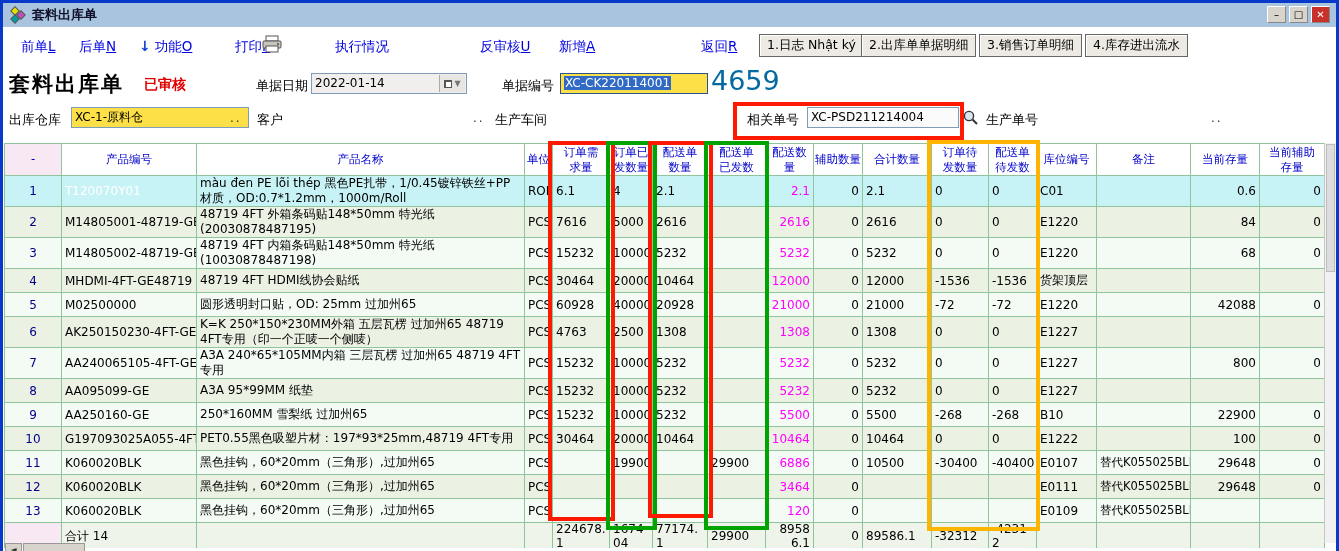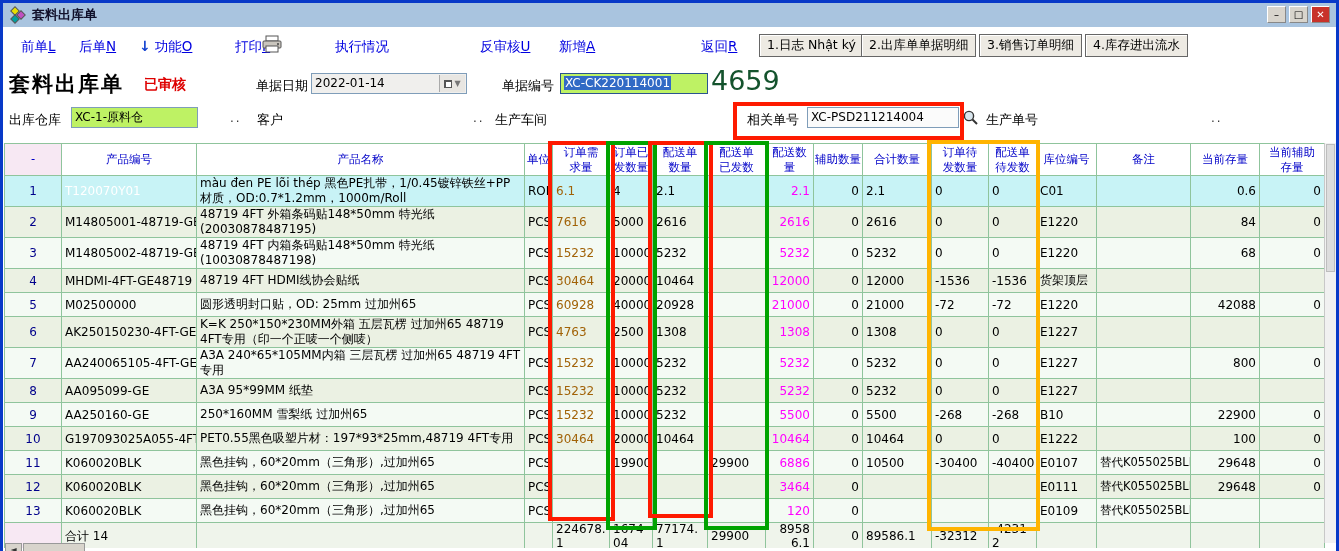--- a/index.html
+++ b/index.html
@@ -20,31 +20,31 @@
   .menu-item u { text-decoration:underline; }
   .down-arrow { color:#1040D0; font-weight:bold; margin-right:4px; font-size:14px; }
   .mi-0{left:18px} .mi-1{left:76px} .mi-2{left:136px} .mi-3{left:232px}
   .mi-4{left:258px; top:8px} .mi-5{left:332px} .mi-6{left:477px} .mi-7{left:556px} .mi-8{left:698px}
   .menu-btn { position:absolute; top:7px; height:23px; background:#EDEAE3; border:1px solid #666; box-shadow:inset 1px 1px 0 #fff; font-size:12.5px; color:#000; padding:0 7px; white-space:nowrap; font-family:"DejaVu Sans",sans-serif; }
   .mb-0{left:756px} .mb-1{left:858px} .mb-2{left:976px} .mb-3{left:1082px}
 
   
   .formarea { position:absolute; left:0; top:62px; width:100%; height:78px; background:#fff; }
   .flabel { position:absolute; font-size:13px; color:#000; white-space:nowrap; }
-  .field { position:absolute; height:21px; border:1px solid #7F9DB9; background:#bef264; font-size:12px; line-height:19px; padding:0 3px; white-space:nowrap; overflow:hidden; }
+  .field { position:absolute; height:21px; border:1px solid #7F9DB9; background:#fde047; font-size:12px; line-height:19px; padding:0 3px; white-space:nowrap; overflow:hidden; }
   .f-title { position:absolute; left:6px; top:5px; font-size:21px; font-weight:bold; color:#000; letter-spacing:2px; }
   .f-status { position:absolute; left:141px; top:11px; font-size:14px; font-weight:bold; color:#DE0000; }
   .f-date-label{left:253px; top:12px} .f-date-field{left:308px; top:8px; width:156px; background:#F0EFED;}
   .cal-btn { position:absolute; right:1px; top:1px; width:26px; height:17px; background:#E8E6E2; border-left:1px solid #aaa; display:flex; align-items:center; justify-content:center; gap:2px; }
   .cal-grid { width:8px; height:8px; border:1px solid #555; box-shadow:inset 2px 0 0 -1px #555, inset 0 2px 0 -1px #555; background:#fff; }
   .dd { font-size:8px; color:#777; }
   .f-docno-label{left:499px; top:12px} .f-docno-field{left:557px; top:8px; width:148px; border-color:#2B548E;}
   .f-docno-field .sel { background:#316AC5; color:#fff; padding:0 1px; }
-  .f-green { position:absolute; left:708px; top:0px; font-size:27px; color:#14532d; }
-  .f-wh-label{left:6px; top:46px} .f-wh-field{left:68px; top:42px; width:127px;}
+  .f-green { position:absolute; left:708px; top:0px; font-size:27px; color:#0369a1; }
+  .f-wh-label{left:6px; top:46px} .f-wh-field{left:68px; top:42px; width:178px;}
   .f-cust-label{left:254px; top:46px} .f-cust-field{left:308px; top:42px; width:156px;margin-top:37px;}
   .f-ws-label{left:492px; top:46px} .f-ws-field{left:552px; top:42px; width:183px;}
   .f-rel-label{left:744px; top:46px} .f-rel-field{left:804px; top:42px; width:152px; background:#FBFBFB;}
   .f-prod-label{left:983px; top:46px} .f-prod-field{left:1043px; top:42px; width:156px; background:#F2F2F2;}
   .dots { position:absolute; font-size:12px; color:#333; letter-spacing:2px; }
   .f-dots-1{left:227px; top:46px} .f-dots-2{left:470px; top:46px} .f-dots-3{left:1208px; top:46px}
   .mag { position:absolute; left:959px; top:44px; width:17px; height:17px; }
 
   
   .gridwrap { position:absolute; left:1px; top:140px; width:1322px; height:405px; overflow:hidden; }
@@ -56,21 +56,21 @@
   .grid td.c-seq { color:#00008B; text-align:center; }
   .grid td.c-remark { font-size:11.5px; }
   .grid td.c-delivery, .grid td.c-aux, .grid td.c-stock, .grid td.c-aux_stock { text-align:right; }
   .grid tr.alt-a td { background:#EBF1E3; }
   .grid tr.alt-b td { background:#F4FAF4; }
   .grid td.bright { background:#FDFFFD; }
   .grid tr.hl-cyan td, .grid tr.hl-cyan td.bright { background:#C8F3F6; }
   .grid td.lead-yellow { background:#FFFF5A; }
   .grid td.code-sel { background:#4145D0; color:#fff; }
   .grid td.name-sel { background:#A9CBE8; }
-  .grid td.c-demand { color:#a16207; }
+  .grid td.c-demand { color:#000000; }
   .grid td.c-delivery { color:#FF00FF; }
   .grid tr.total td { background:#EFF4EB; color:#000; white-space:normal; word-break:break-all; line-height:1.15; }
   .grid tr.total td.c-seq { background:#F7E8F3; }
 
   
   col.col-seq{width:57px} col.col-code{width:135px} col.col-name{width:328px} col.col-unit{width:28px}
   col.col-demand{width:57px} col.col-issued{width:43px} col.col-dispatch{width:55px} col.col-dispatch_issued{width:58px}
   col.col-delivery{width:48px} col.col-aux{width:49px} col.col-total{width:69px} col.col-pending{width:57px}
   col.col-dispatch_pending{width:48px} col.col-location{width:60px} col.col-remark{width:94px}
   col.col-stock{width:69px} col.col-aux_stock{width:65px}

